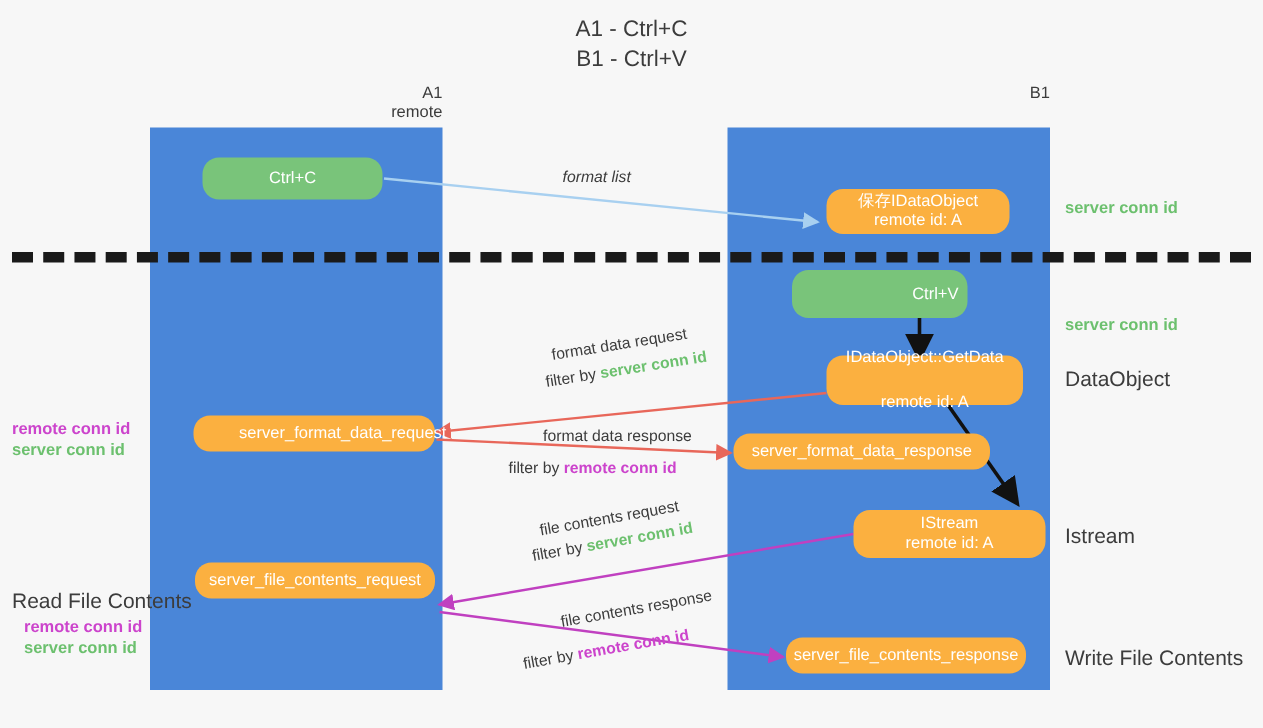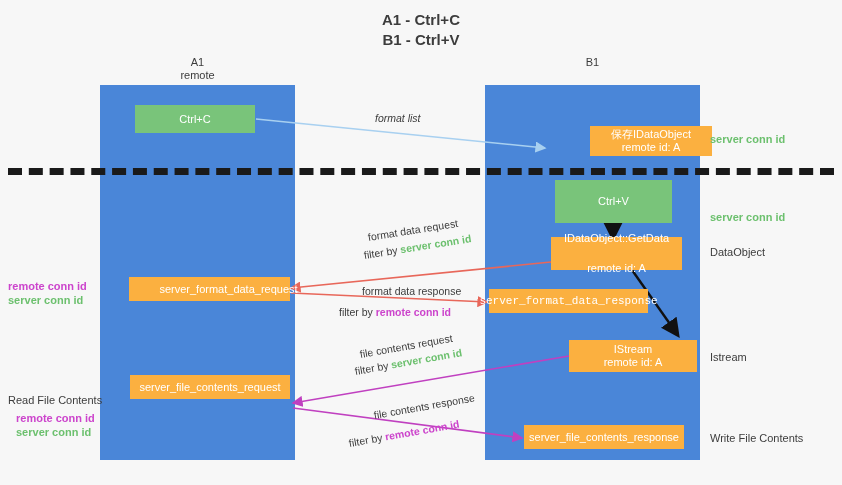--- a/index.html
+++ b/index.html
@@ -24,69 +24,69 @@
   }
   .lane {
     position: absolute;
     background: #4a86d8;
   }
   .lane-a { left: 100px; top: 85px; width: 195px; height: 375px; }
   .lane-b { left: 485px; top: 85px; width: 215px; height: 375px; }
 
   .lane-head {
     position: absolute;
-    text-align: center;
+    text-align: right;
     font-size: 11px;
     color: #3c3c3c;
     line-height: 13px;
   }
   .lane-head-a { left: 100px; top: 56px; width: 195px; }
   .lane-head-b { left: 485px; top: 56px; width: 215px; }
 
   .title {
     position: absolute;
     left: 0; top: 10px;
     width: 842px;
     text-align: center;
     font-size: 15px;
     color: #3c3c3c;
     line-height: 20px;
-    font-weight: bold;
   }
 
   .box {
     position: absolute;
     box-sizing: border-box;
     display: flex;
     flex-direction: column;
     align-items: center;
     justify-content: center;
     color: #ffffff;
     font-size: 11px;
     line-height: 13px;
     text-align: center;
     padding: 2px 6px;
+    border-radius: 11px;
   }
   .box.green { background: #79c47a; }
   .box.orange { background: #fbb040; }
 
   .note {
     position: absolute;
     font-size: 10.5px;
     color: #3c3c3c;
     line-height: 13px;
     white-space: nowrap;
   }
   .note.rot-up { transform: rotate(-9deg); transform-origin: left center; }
   .note.rot-up2 { transform: rotate(-10deg); transform-origin: left center; }
   .green-t { color: #6cc06e; font-weight: bold; }
   .magenta-t { color: #cc44cc; font-weight: bold; }
   .side-label {
     position: absolute;
-    font-size: 11px;
+    font-size: 14px;
     color: #3c3c3c;
     line-height: 14px;
     white-space: nowrap;
   }
   .legend {
     position: absolute;
     font-size: 11px;
     font-weight: bold;
     line-height: 14px;
     white-space: nowrap;
@@ -151,44 +151,44 @@
 
     <line x1="293" y1="408" x2="522" y2="438" stroke="#c040c0" stroke-width="1.6" marker-end="url(#ah-mag)"></line>
   </svg>
 
   <div class="dashline"></div>
 
   <div class="box green" style="left:135px; top:105px; width:120px; height:28px;">
     <span>Ctrl+C</span>
   </div>
 
-  <div class="box orange" style="left:551px; top:126px; width:122px; height:30px;margin-left:39px;">
+  <div class="box orange" style="left:551px; top:126px; width:122px; height:30px;">
     <span>保存IDataObject</span>
     <span>remote id: A</span>
   </div>
 
-  <div class="box green" style="left:555px; top:180px; width:117px; height:43px;">
+  <div class="box green" style="left:528px; top:180px; width:117px; height:32px;align-items:flex-end;">
     <span>Ctrl+V</span>
   </div>
 
   <div class="box orange" style="left:551px; top:237px; width:131px; height:33px;gap:17px;">
     <span>IDataObject::GetData</span>
     <span>remote id: A</span>
   </div>
 
   <div class="box orange" style="left:569px; top:340px; width:128px; height:32px;">
     <span>IStream</span>
     <span>remote id: A</span>
   </div>
 
   <div class="box orange" style="left:129px; top:277px; width:161px; height:24px;padding-left:44px;">
     <span>server_format_data_request</span>
   </div>
 
-  <div class="box orange" style="left:489px; top:289px; width:159px; height:24px;font-family:Liberation Mono, monospace;">
+  <div class="box orange" style="left:489px; top:289px; width:171px; height:24px;">
     <span>server_format_data_response</span>
   </div>
 
   <div class="box orange" style="left:130px; top:375px; width:160px; height:24px;">
     <span>server_file_contents_request</span>
   </div>
 
   <div class="box orange" style="left:524px; top:425px; width:160px; height:24px;">
     <span>server_file_contents_response</span>
   </div>

